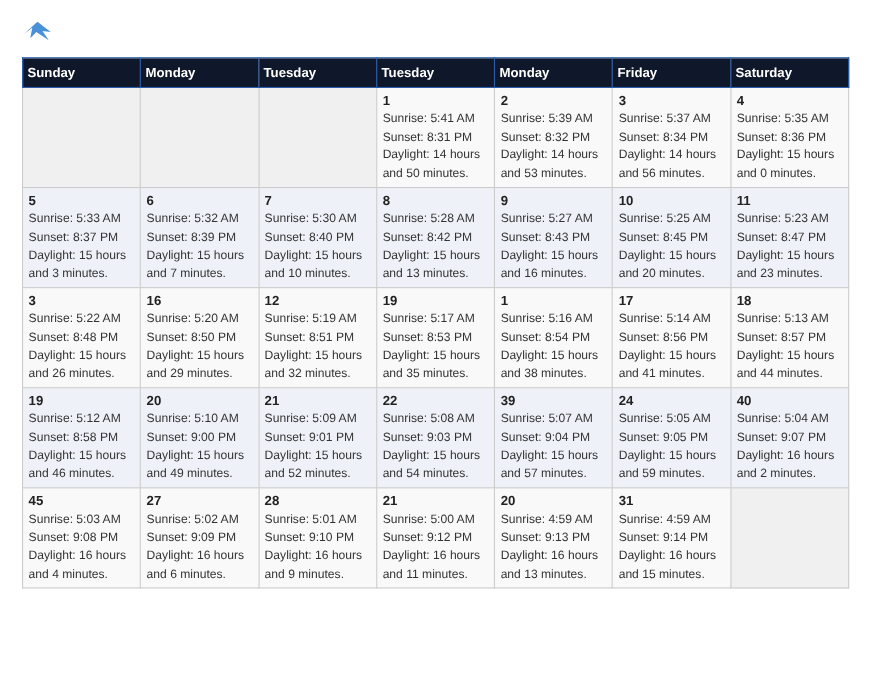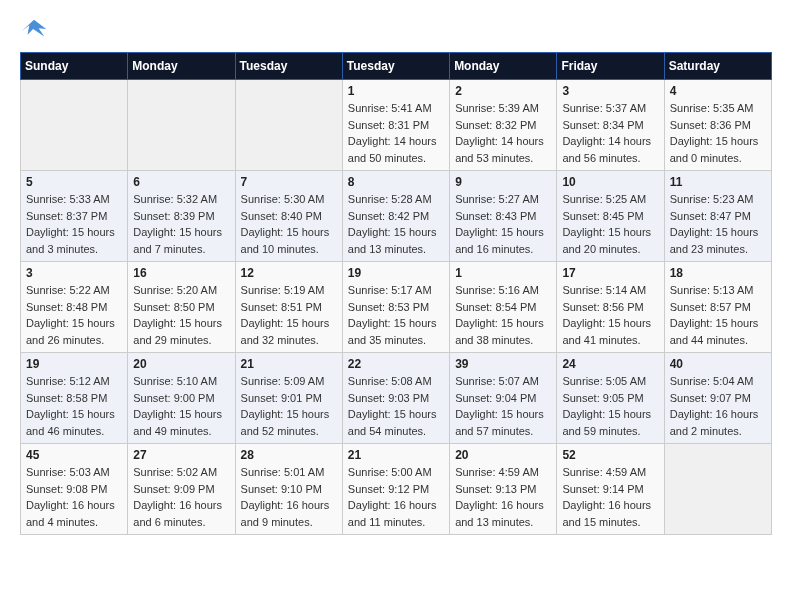--- a/index.html
+++ b/index.html
@@ -236,19 +236,19 @@
         </td>
         <td>
           <div class="day-number">21</div>
           <div class="day-info">Sunrise: 5:00 AM<br>Sunset: 9:12 PM<br>Daylight: 16 hours and 11 minutes.</div>
         </td>
         <td>
           <div class="day-number">20</div>
           <div class="day-info">Sunrise: 4:59 AM<br>Sunset: 9:13 PM<br>Daylight: 16 hours and 13 minutes.</div>
         </td>
         <td>
-          <div class="day-number">52</div>
+          <div class="day-number">31</div>
           <div class="day-info">Sunrise: 4:59 AM<br>Sunset: 9:14 PM<br>Daylight: 16 hours and 15 minutes.</div>
         </td>
         <td class="empty-cell"></td>
       </tr>
     </tbody>
 </table>
 
 </body></html>

